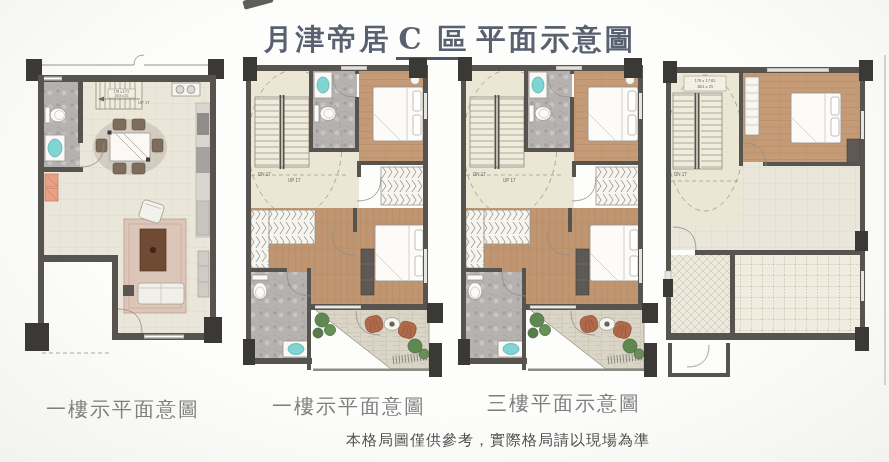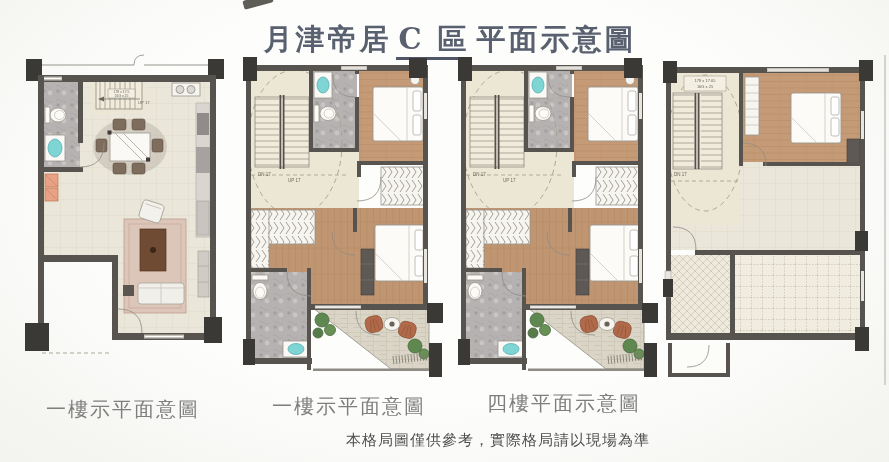--- a/index.html
+++ b/index.html
@@ -377,17 +377,17 @@
     </g>
 
     <g stroke="#8f8b84" stroke-width="0.8" fill="none">
       <path d="M80 88 Q103 88 103 111"></path>
       <path d="M10 172 Q33 172 33 195"></path>
     </g>
   </svg>
 
   <div class="caption" style="left:12px;top:396px;width:222px">一樓示平面意圖</div>
   <div class="caption" style="left:243px;top:393px;width:212px">一樓示平面意圖</div>
-  <div class="caption" style="left:458px;top:390px;width:212px">四樓平面示意圖</div>
+  <div class="caption" style="left:458px;top:390px;width:212px">三樓平面示意圖</div>
 
   <div class="note">本格局圖僅供參考，實際格局請以現場為準</div>
 
 </div>
 
 </body></html>

